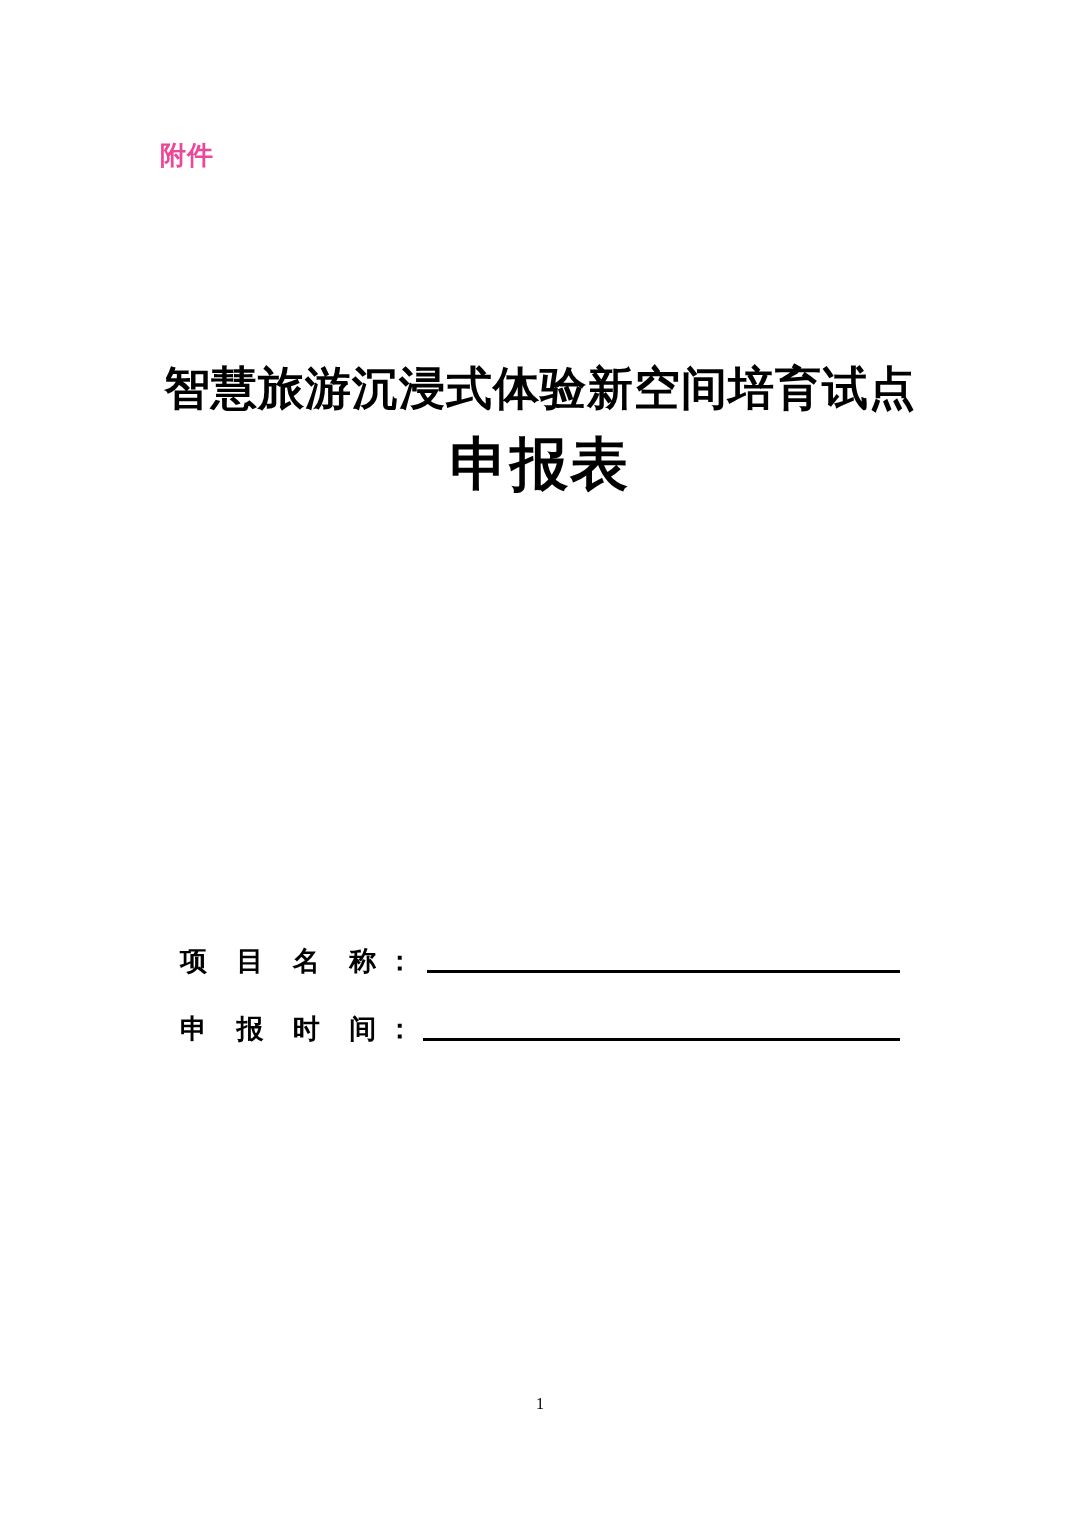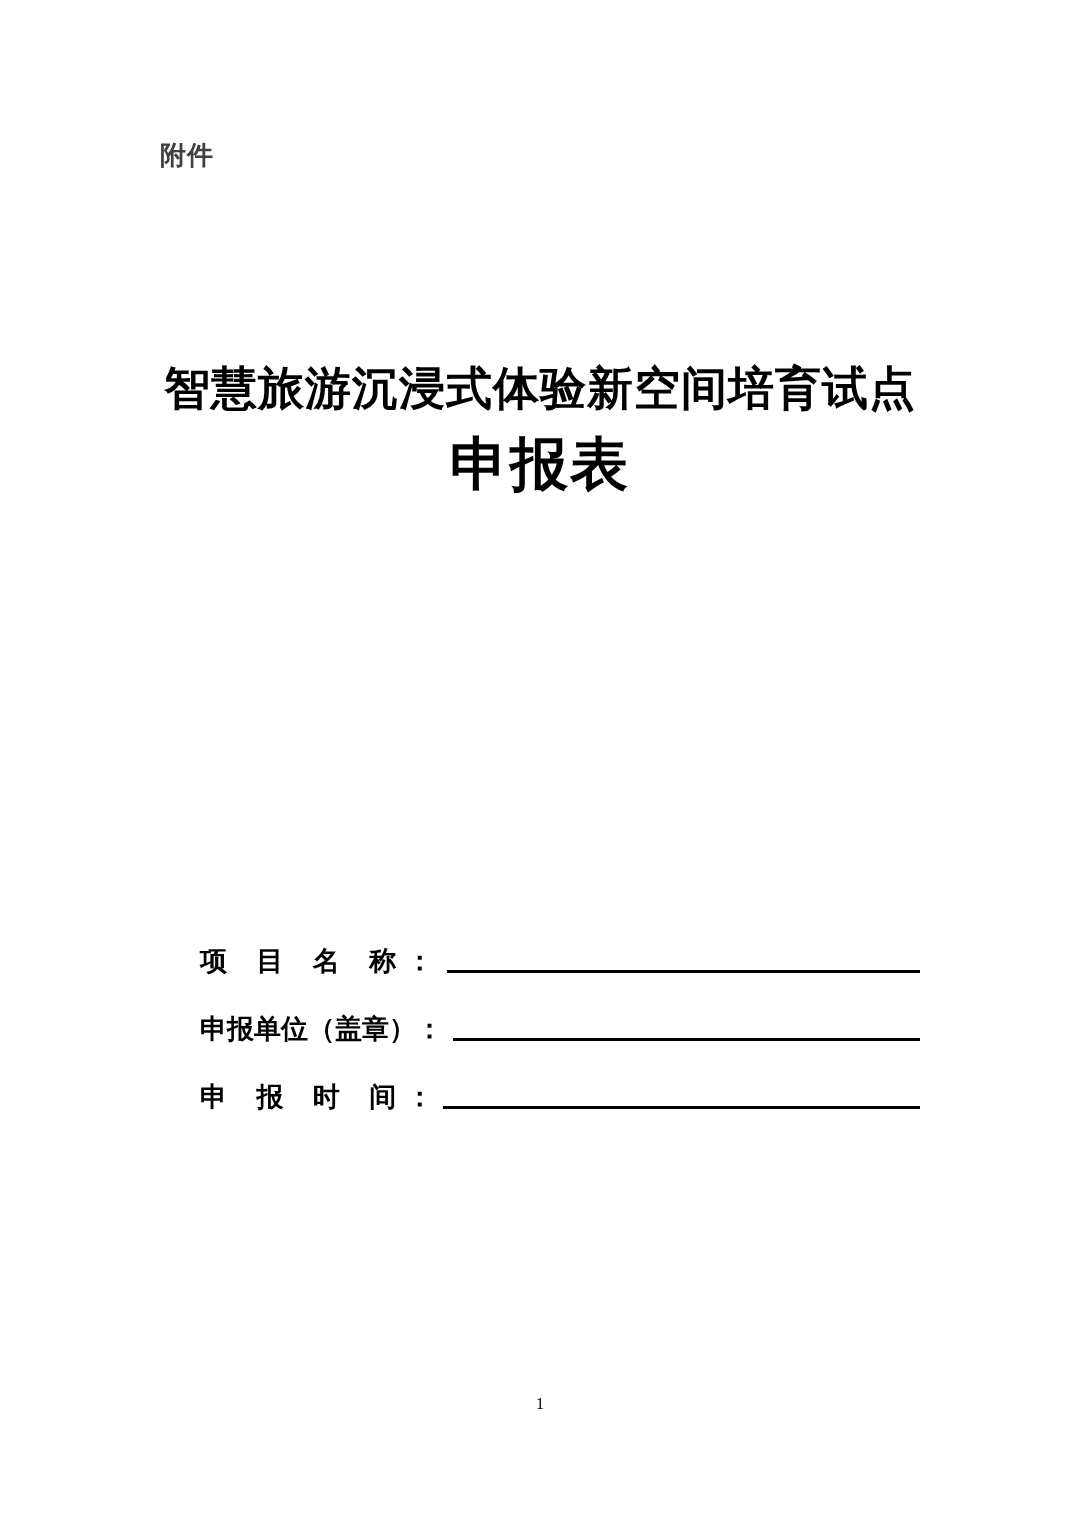--- a/index.html
+++ b/index.html
@@ -20,21 +20,21 @@
     overflow: hidden;
   }
   .attachment-label {
     position: absolute;
     left: 160px;
     top: 138px;
     font-family: "DejaVu Sans", "Liberation Sans", sans-serif;
     font-size: 26px;
     font-weight: 700;
     letter-spacing: 1px;
-    color: #404040;
+    color: #ec4899;
   }
   .title-block {
     position: absolute;
     left: 0;
     top: 360px;
     width: 1080px;
     text-align: center;
   }
   .title-line1 {
     font-family: "Liberation Serif", "DejaVu Serif", serif;
@@ -47,21 +47,21 @@
   .title-line2 {
     font-family: "Liberation Serif", "DejaVu Serif", serif;
     font-size: 58px;
     font-weight: 700;
     letter-spacing: 2px;
     line-height: 1.35;
     margin-top: 8px;
   }
   .fields {
     position: absolute;
-    left: 200px;
+    left: 180px;
     top: 925px;
     width: 720px;
   }
   .field-row {
     display: flex;
     align-items: flex-end;
     height: 54px;
     margin-bottom: 14px;
   }
   .field-label {
@@ -114,24 +114,20 @@
   </div>
 
   <div class="fields">
 
     <div class="field-row row-name">
       <span class="field-label">项 目 名 称：</span>
       <span class="field-line"></span>
     </div>
 
 
-    <div class="field-row row-unit">
-      <span class="field-label">申报单位（盖章）：</span>
-      <span class="field-line"></span>
-    </div>
 
     <div class="field-row row-time">
       <span class="field-label">申 报 时 间：</span>
       <span class="field-line"></span>
     </div>
 
   </div>
 
   <div class="page-number">1</div>
 

